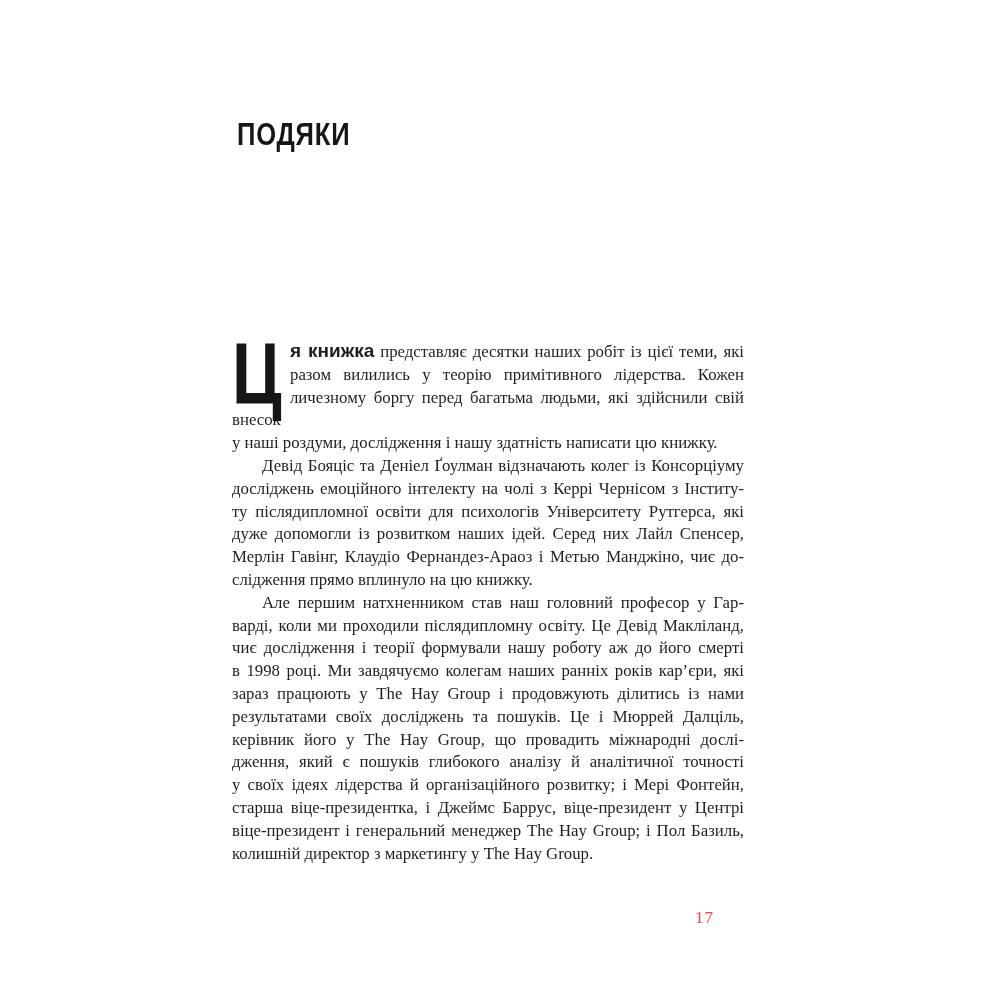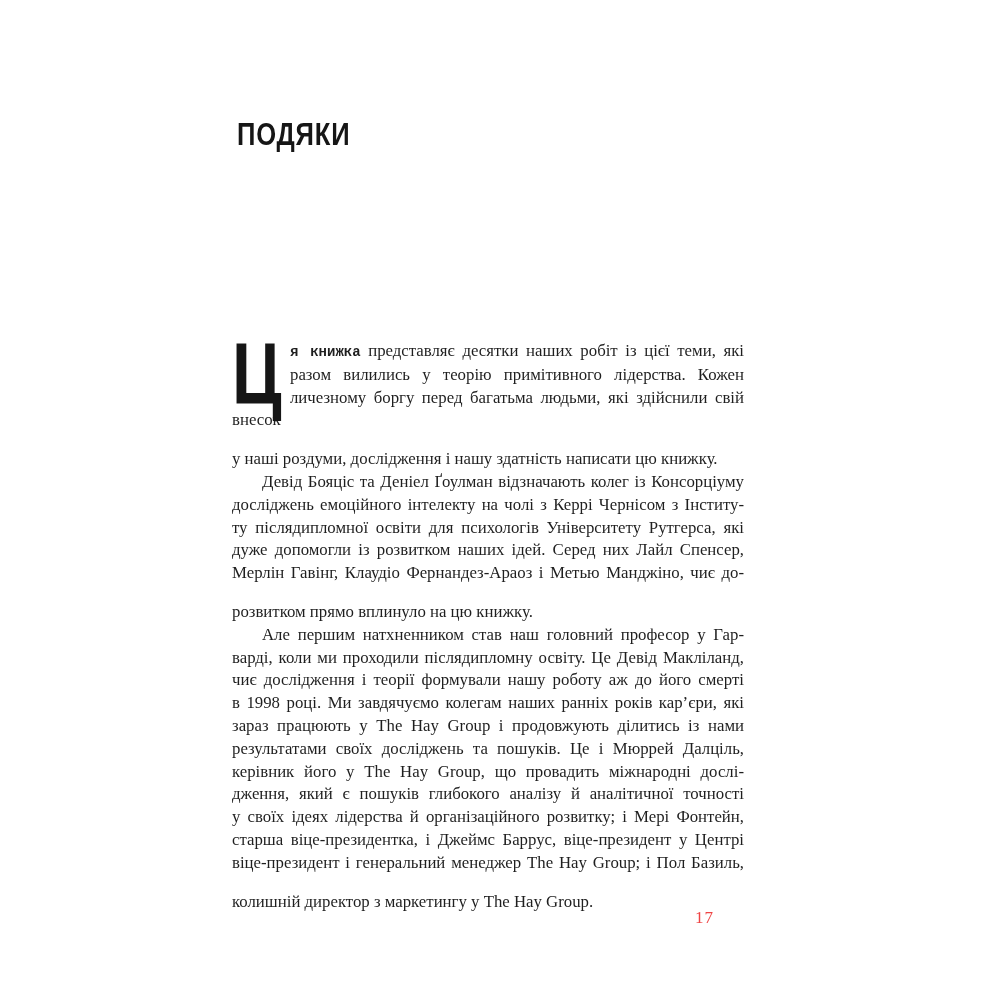--- a/index.html
+++ b/index.html
@@ -35,44 +35,44 @@
     font-size: 16.8px;
     line-height: 22.8px;
     color: #1f1f1f;
   }
   .para { margin: 0; padding: 0; }
   .line {
     text-align: justify;
     text-align-last: justify;
     min-height: 22.8px;
   }
-  .line.last { text-align-last: left; margin-top: 16px; }
+  .line.last { text-align-last: left; }
   .line.indent { text-indent: 30px; }
   .dropcap-box {
     float: left;
     width: 58px;
     height: 68px;
     position: relative;
   }
   .dropcap {
     position: absolute;
     left: 0;
     top: -10px;
     font-family: "Liberation Sans", sans-serif;
     font-weight: 700;
     font-size: 87px;
     line-height: 1;
     color: #161616;
     transform: scaleX(0.78);
     transform-origin: 0 0;
   }
   .lead-bold {
-    font-family: Liberation Mono, monospace;
+    font-family: Liberation Sans, sans-serif;
     font-weight: 700;
-    font-size: 14px;
+    font-size: 19px;
   }
   .pagenum {
     position: absolute;
     left: 695px;
     top: 909px;
     font-family: "Liberation Serif", serif;
     font-size: 17px;
     line-height: 1;
     letter-spacing: 1px;
     color: #ef4444;
@@ -96,21 +96,21 @@
       <div class="line">личезному боргу перед багатьма людьми, які здійснили свій внесок</div>
       <div class="line last">у наші роздуми, дослідження і нашу здатність написати цю книжку.</div>
     </div>
 
     <div class="para">
       <div class="line indent">Девід Бояціс та Деніел Ґоулман відзначають колег із Консорціуму</div>
       <div class="line">досліджень емоційного інтелекту на чолі з Керрі Чернісом з Інститу-</div>
       <div class="line">ту післядипломної освіти для психологів Університету Рутгерса, які</div>
       <div class="line">дуже допомогли із розвитком наших ідей. Серед них Лайл Спенсер,</div>
       <div class="line">Мерлін Гавінг, Клаудіо Фернандез-Араоз і Метью Манджіно, чиє до-</div>
-      <div class="line last">розвитком прямо вплинуло на цю книжку.</div>
+      <div class="line last">слідження прямо вплинуло на цю книжку.</div>
     </div>
 
     <div class="para">
       <div class="line indent">Але першим натхненником став наш головний професор у Гар-</div>
       <div class="line">варді, коли ми проходили післядипломну освіту. Це Девід Макліланд,</div>
       <div class="line">чиє дослідження і теорії формували нашу роботу аж до його смерті</div>
       <div class="line">в 1998 році. Ми завдячуємо колегам наших ранніх років кар’єри, які</div>
       <div class="line">зараз працюють у The Hay Group і продовжують ділитись із нами</div>
       <div class="line">результатами своїх досліджень та пошуків. Це і Мюррей Далціль,</div>
       <div class="line">керівник його у The Hay Group, що провадить міжнародні дослі-</div>

